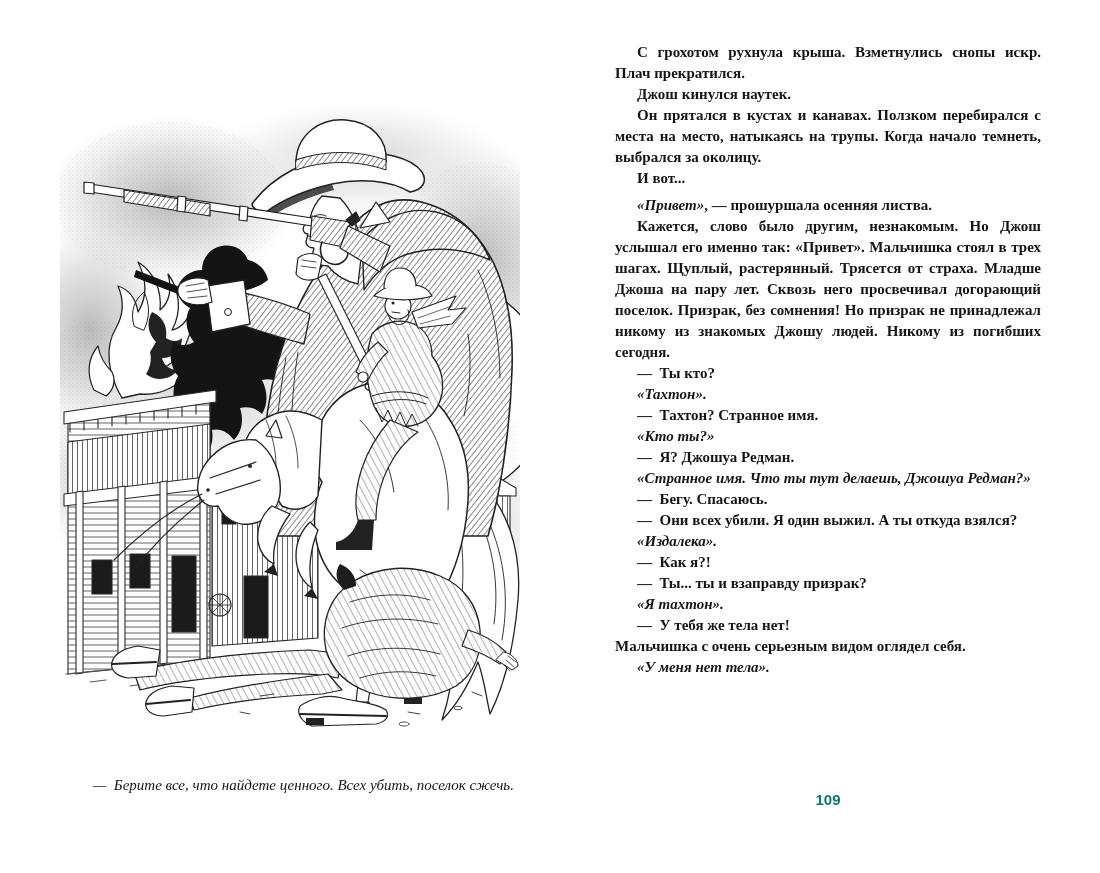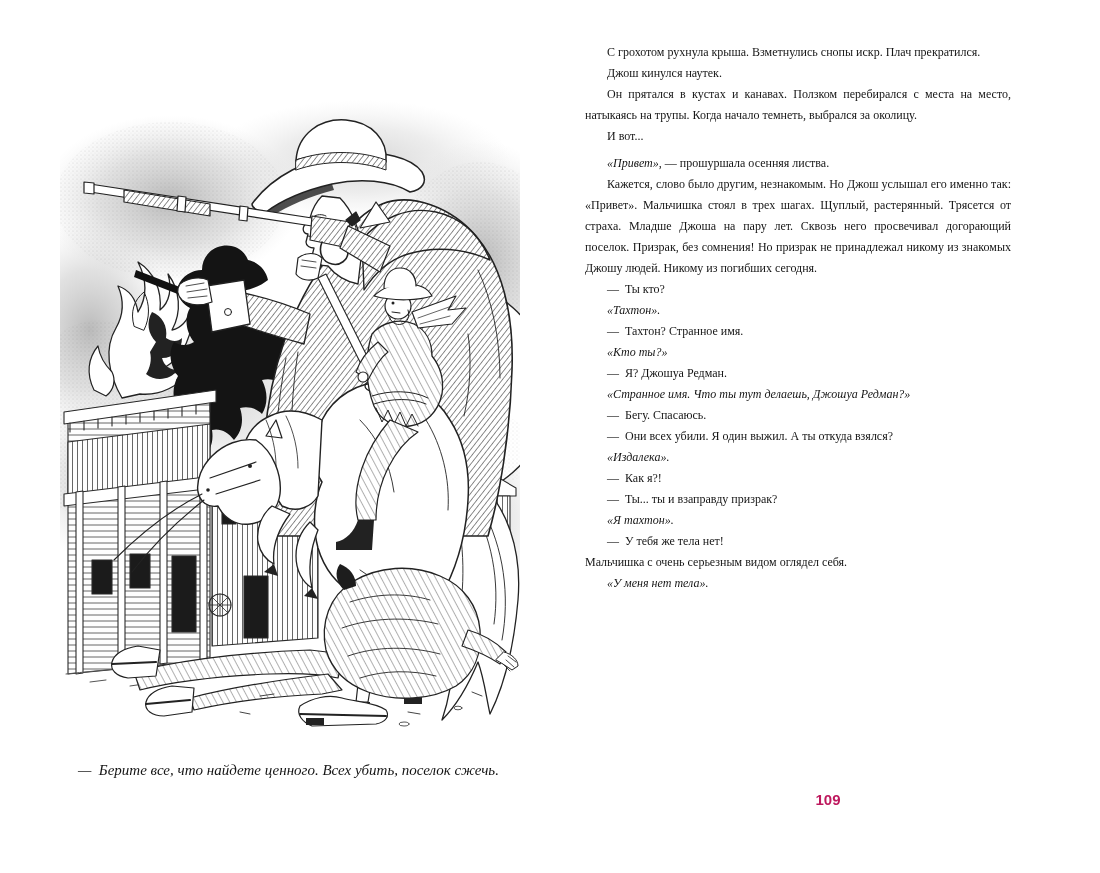--- a/index.html
+++ b/index.html
@@ -3,31 +3,31 @@
 <meta charset="utf-8">
 <style>
   html,body { margin:0; padding:0; background:#ffffff; }
   .spread {
     position:relative; width:1100px; height:873px; background:#ffffff;
     font-family:"Liberation Serif", serif; color:#151515; overflow:hidden;
   }
   .illustration { position:absolute; left:60px; top:90px; width:460px; height:655px; }
   .illustration svg { display:block; width:100%; height:100%; }
   .caption {
-    position:absolute; left:78px; top:761px; width:442px; margin:0;
+    position:absolute; left:78px; top:761px; width:442px; margin:15px;
     font-style:italic; font-size:15px; line-height:19px; white-space:nowrap;
   }
-  .text-col { position:absolute; left:585px; top:42px; width:426px; font-size:12px; line-height:21px; }
+  .text-col { position:absolute; left:615px; top:42px; width:426px; font-size:15px; line-height:21px;font-weight:bold; }
   .para { margin:0; text-align:justify; hyphens:manual; }
   .para.indent { text-indent:22px; }
   .para.space-before { margin-top:6px; }
   .para em { font-style:italic; }
   .page-number {
     position:absolute; left:615px; top:791px; width:426px; text-align:center;
-    font-family:"Liberation Sans", sans-serif; font-weight:bold; font-size:15px; color:#be185d;
+    font-family:"Liberation Sans", sans-serif; font-weight:bold; font-size:15px; color:#0f766e;
   }
 </style>
 </head>
 <body>
 
 <div class="spread">
 
   <div>
     <figure class="illustration" style="margin:0;">
       <svg viewBox="0 0 460 655" stroke-linecap="round" stroke-linejoin="round">

